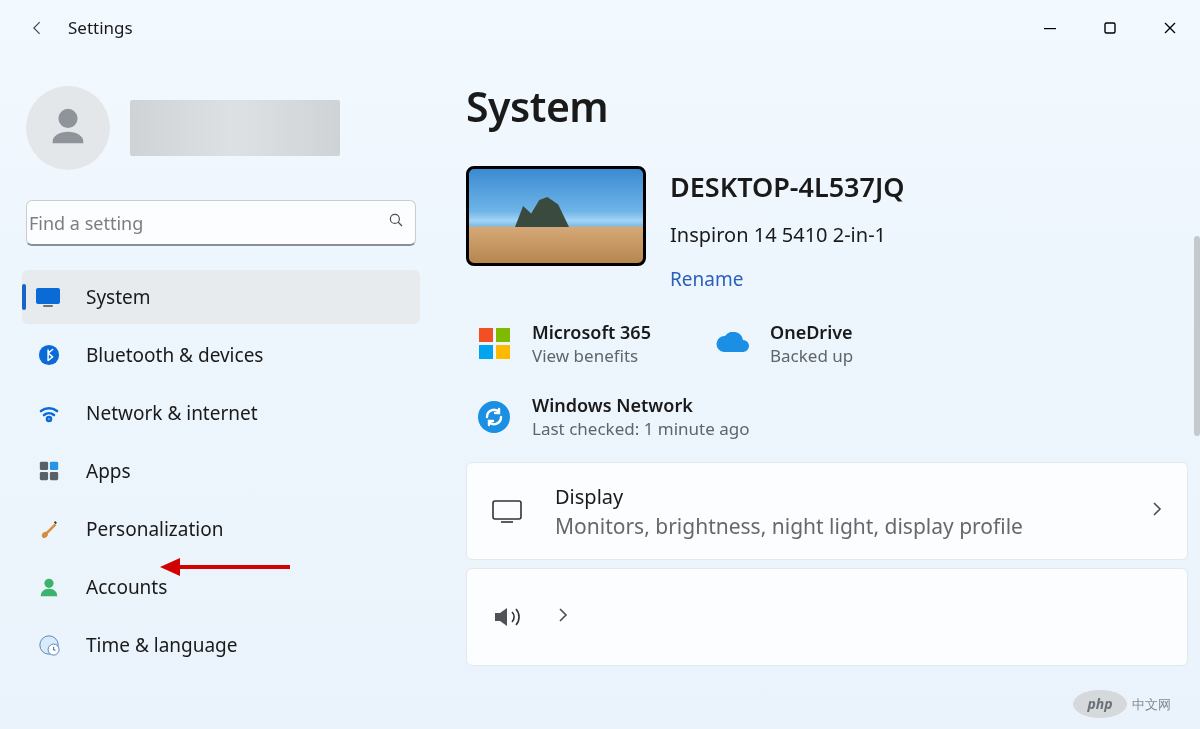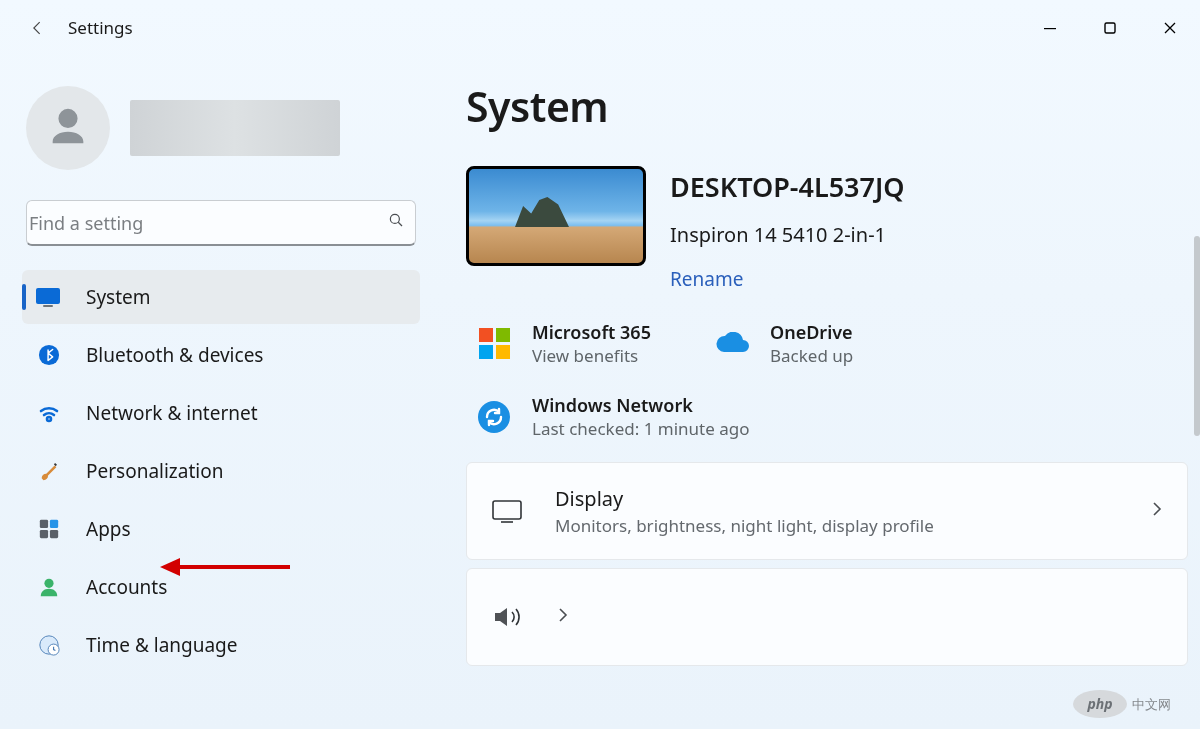--- a/index.html
+++ b/index.html
@@ -51,21 +51,21 @@
   .status-card { display:flex; align-items:center; gap:18px; padding:4px 8px; min-width:210px; }
   .status-icon { width:40px; height:40px; display:flex; align-items:center; justify-content:center; }
   .status-text .t1 { font-size:18px; font-weight:600; }
   .status-text .t2 { font-size:17px; color:#5f6569; }
 
   .settings-list { display:flex; flex-direction:column; gap:8px; margin-top:14px; }
   .setting-card { background:#fbfdff; border:1px solid #e5e8eb; border-radius:6px; height:98px; display:flex; align-items:center; padding:7px 22px; gap:30px; }
   .setting-card .lead-icon { width:36px; display:flex; align-items:center; justify-content:center; color:#303438; }
   .setting-card .titles { flex:1; display:flex; flex-direction:column; gap:2px; }
   .setting-card .titles .h { font-size:20px; font-weight:400; color:#1a1a1a; }
-  .setting-card .titles .s { font-size:17px; color:#64696e; }
+  .setting-card .titles .s { font-size:21px; color:#64696e; }
   .chevron { color:#4a4e52; }
 
   .vscroll { position:absolute; right:0; top:180px; width:6px; height:200px; background:#c4c9cd; border-radius:3px; }
 
   
   .arrow-annot { position:absolute; left:160px; top:552px; pointer-events:none; }
   .arrow-annot svg { width:130px; height:30px; }
 
   
   .watermark { position:absolute; right:8px; bottom:4px; }
@@ -153,36 +153,36 @@
         <span class="nav-icon">
           <svg width="24" height="20" viewBox="0 0 24 20">
               <path d="M12 18a2 2 0 1 0 0-4 2 2 0 0 0 0 4zm-5-6a8 8 0 0 1 10 0M4 8a13 13 0 0 1 16 0" fill="none" stroke="#0a6ad6" stroke-width="2.6" stroke-linecap="round"></path>
             </svg>
         </span>
         <span>Network &amp; internet</span>
       </div>
       <div class="nav-item">
         <span class="nav-icon">
           <svg width="22" height="22" viewBox="0 0 24 24">
-              <path d="M4 20c0-3 2-5 5-5l9-9 2 2-9 9c0 3-2 5-5 5z" fill="#d88b3a"></path>
-              <path d="M18 4l2 2" stroke="#3a3a3a" stroke-width="2"></path>
-            </svg>
-        </span>
-        <span>Personalization</span>
-      </div>
-      <div class="nav-item">
-        <span class="nav-icon">
-          <svg width="22" height="22" viewBox="0 0 24 24">
               <rect x="2" y="2" width="9" height="9" rx="1.5" fill="#5a6068"></rect>
               <rect x="13" y="2" width="9" height="9" rx="1.5" fill="#2694e8"></rect>
               <rect x="2" y="13" width="9" height="9" rx="1.5" fill="#5a6068"></rect>
               <rect x="13" y="13" width="9" height="9" rx="1.5" fill="#5a6068"></rect>
             </svg>
         </span>
         <span>Apps</span>
+      </div>
+      <div class="nav-item">
+        <span class="nav-icon">
+          <svg width="22" height="22" viewBox="0 0 24 24">
+              <path d="M4 20c0-3 2-5 5-5l9-9 2 2-9 9c0 3-2 5-5 5z" fill="#d88b3a"></path>
+              <path d="M18 4l2 2" stroke="#3a3a3a" stroke-width="2"></path>
+            </svg>
+        </span>
+        <span>Personalization</span>
       </div>
       <div class="nav-item">
         <span class="nav-icon">
           <svg width="22" height="22" viewBox="0 0 24 24">
               <circle cx="12" cy="8" r="5" fill="#3bb36a"></circle>
               <path d="M3 22c0-5 4-8 9-8s9 3 9 8" fill="#3bb36a"></path>
             </svg>
         </span>
         <span>Accounts</span>
       </div>

